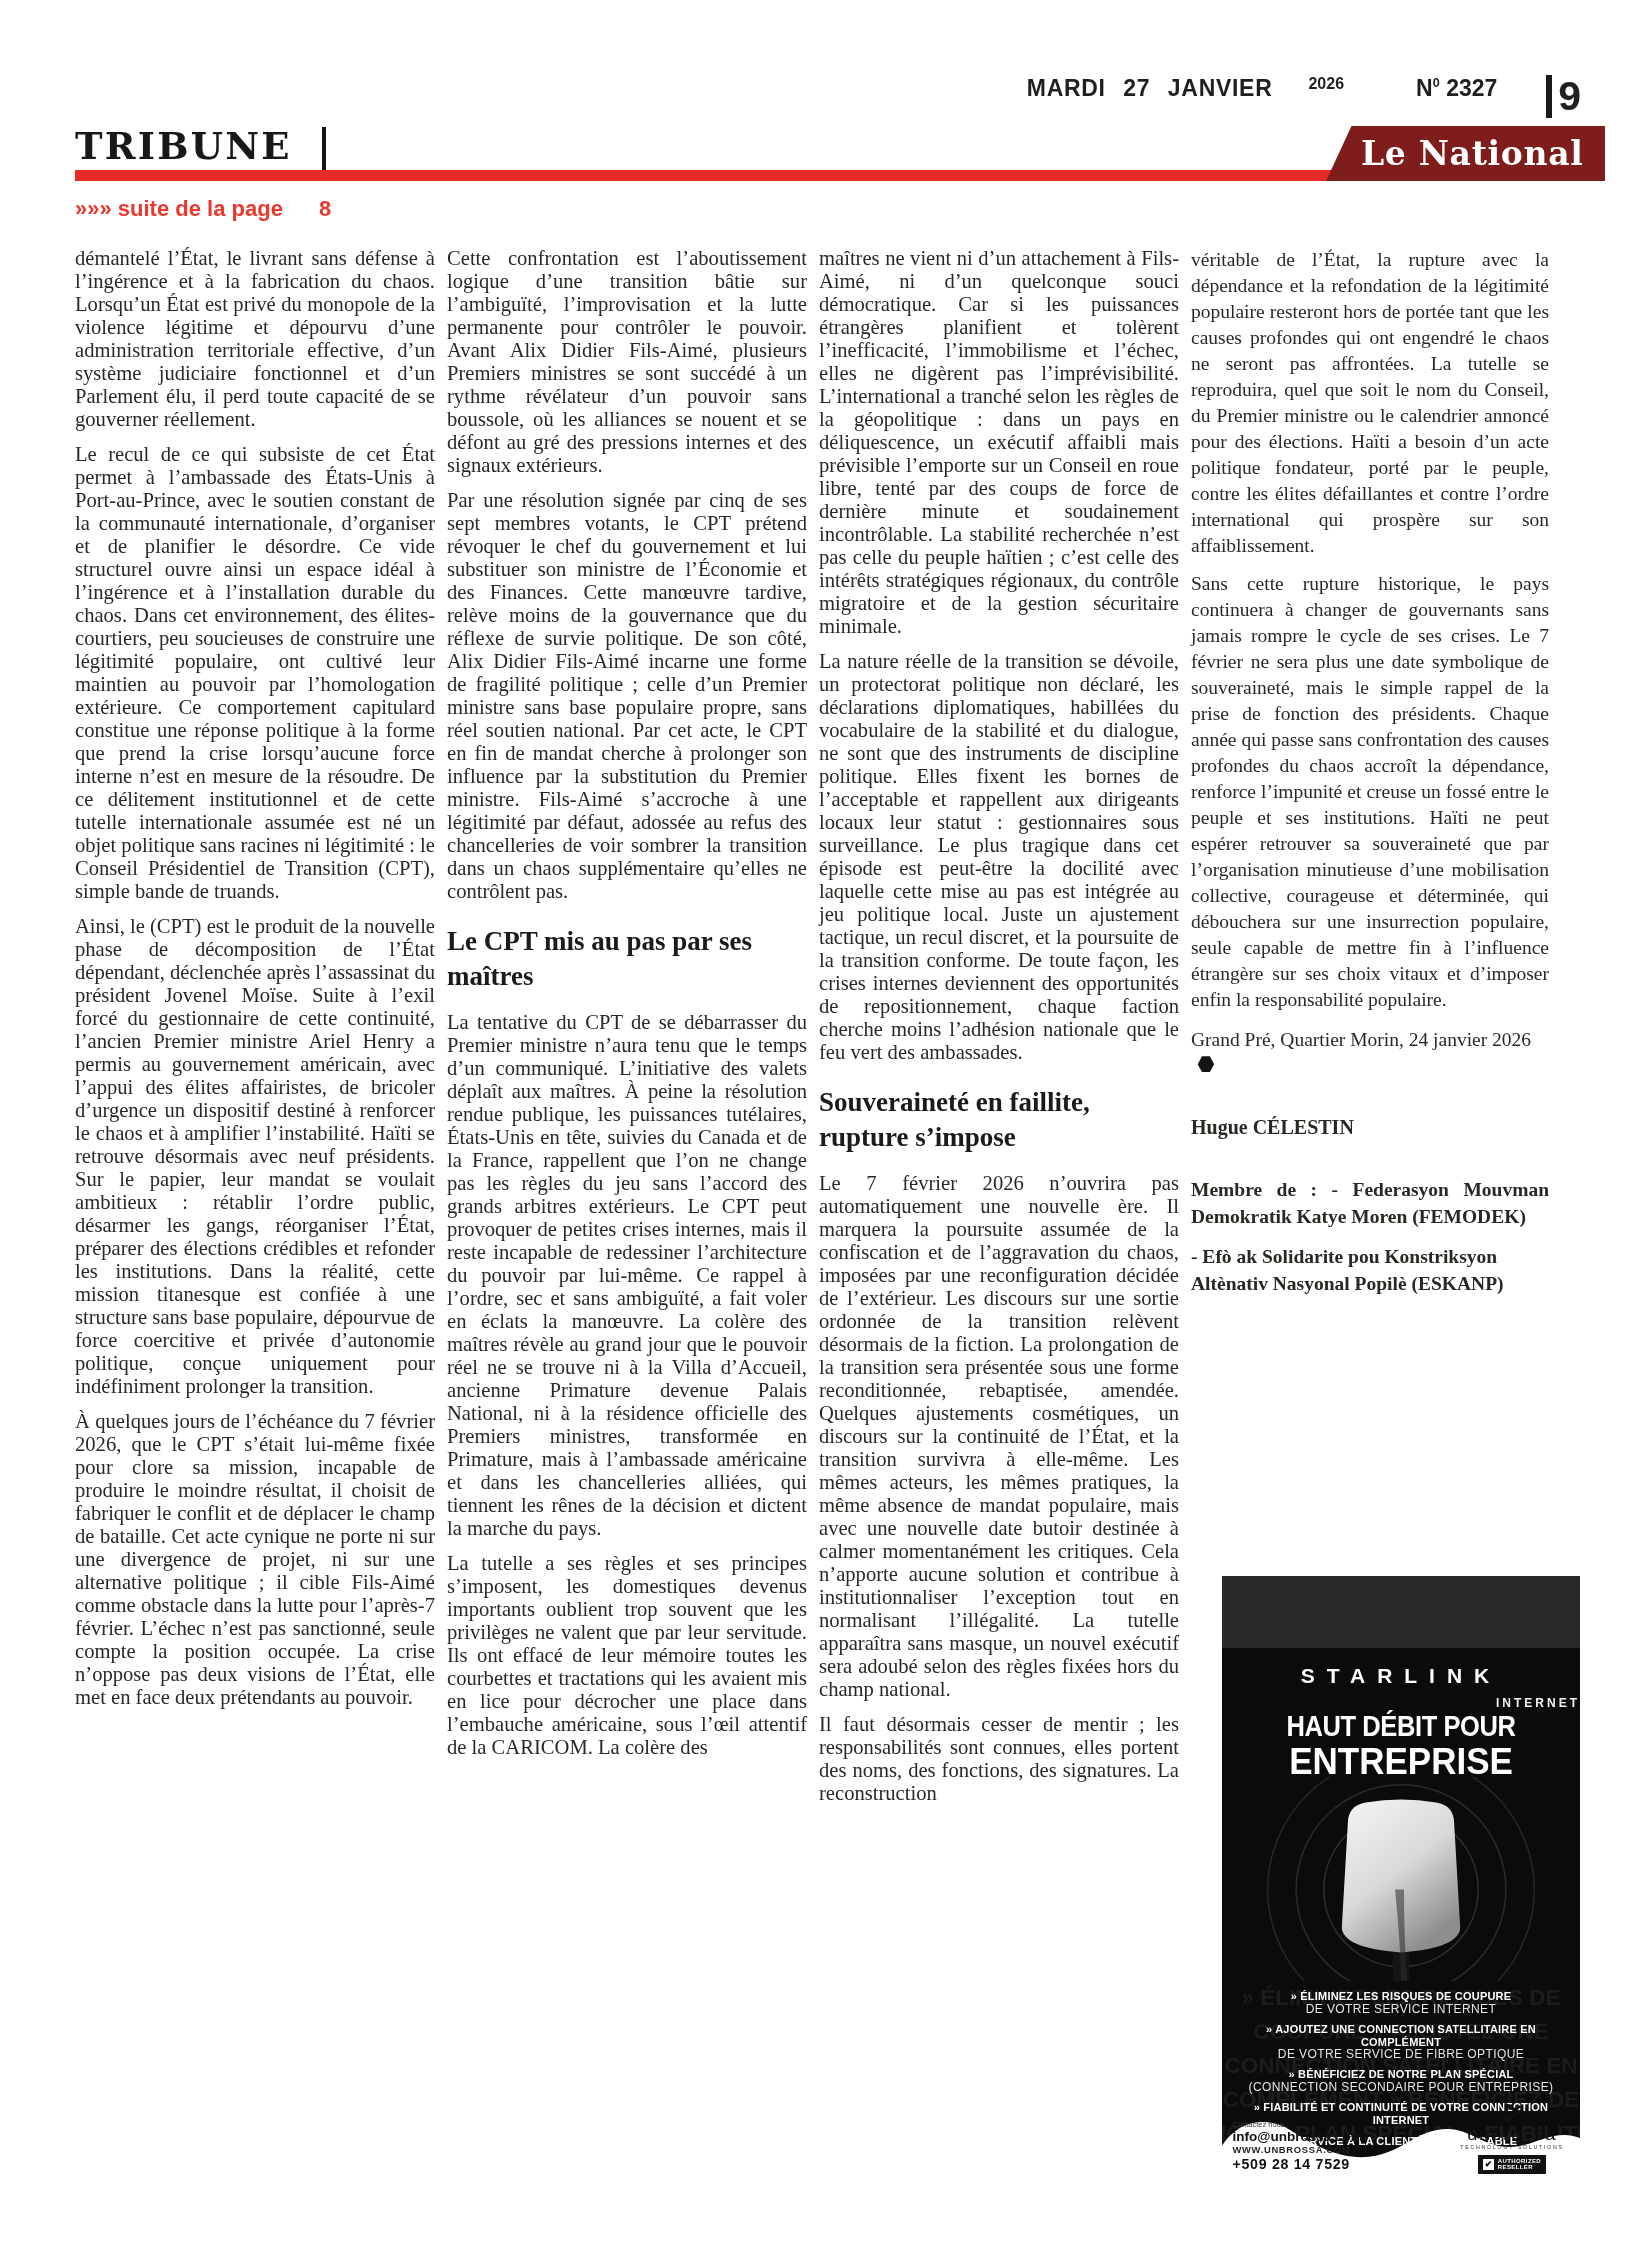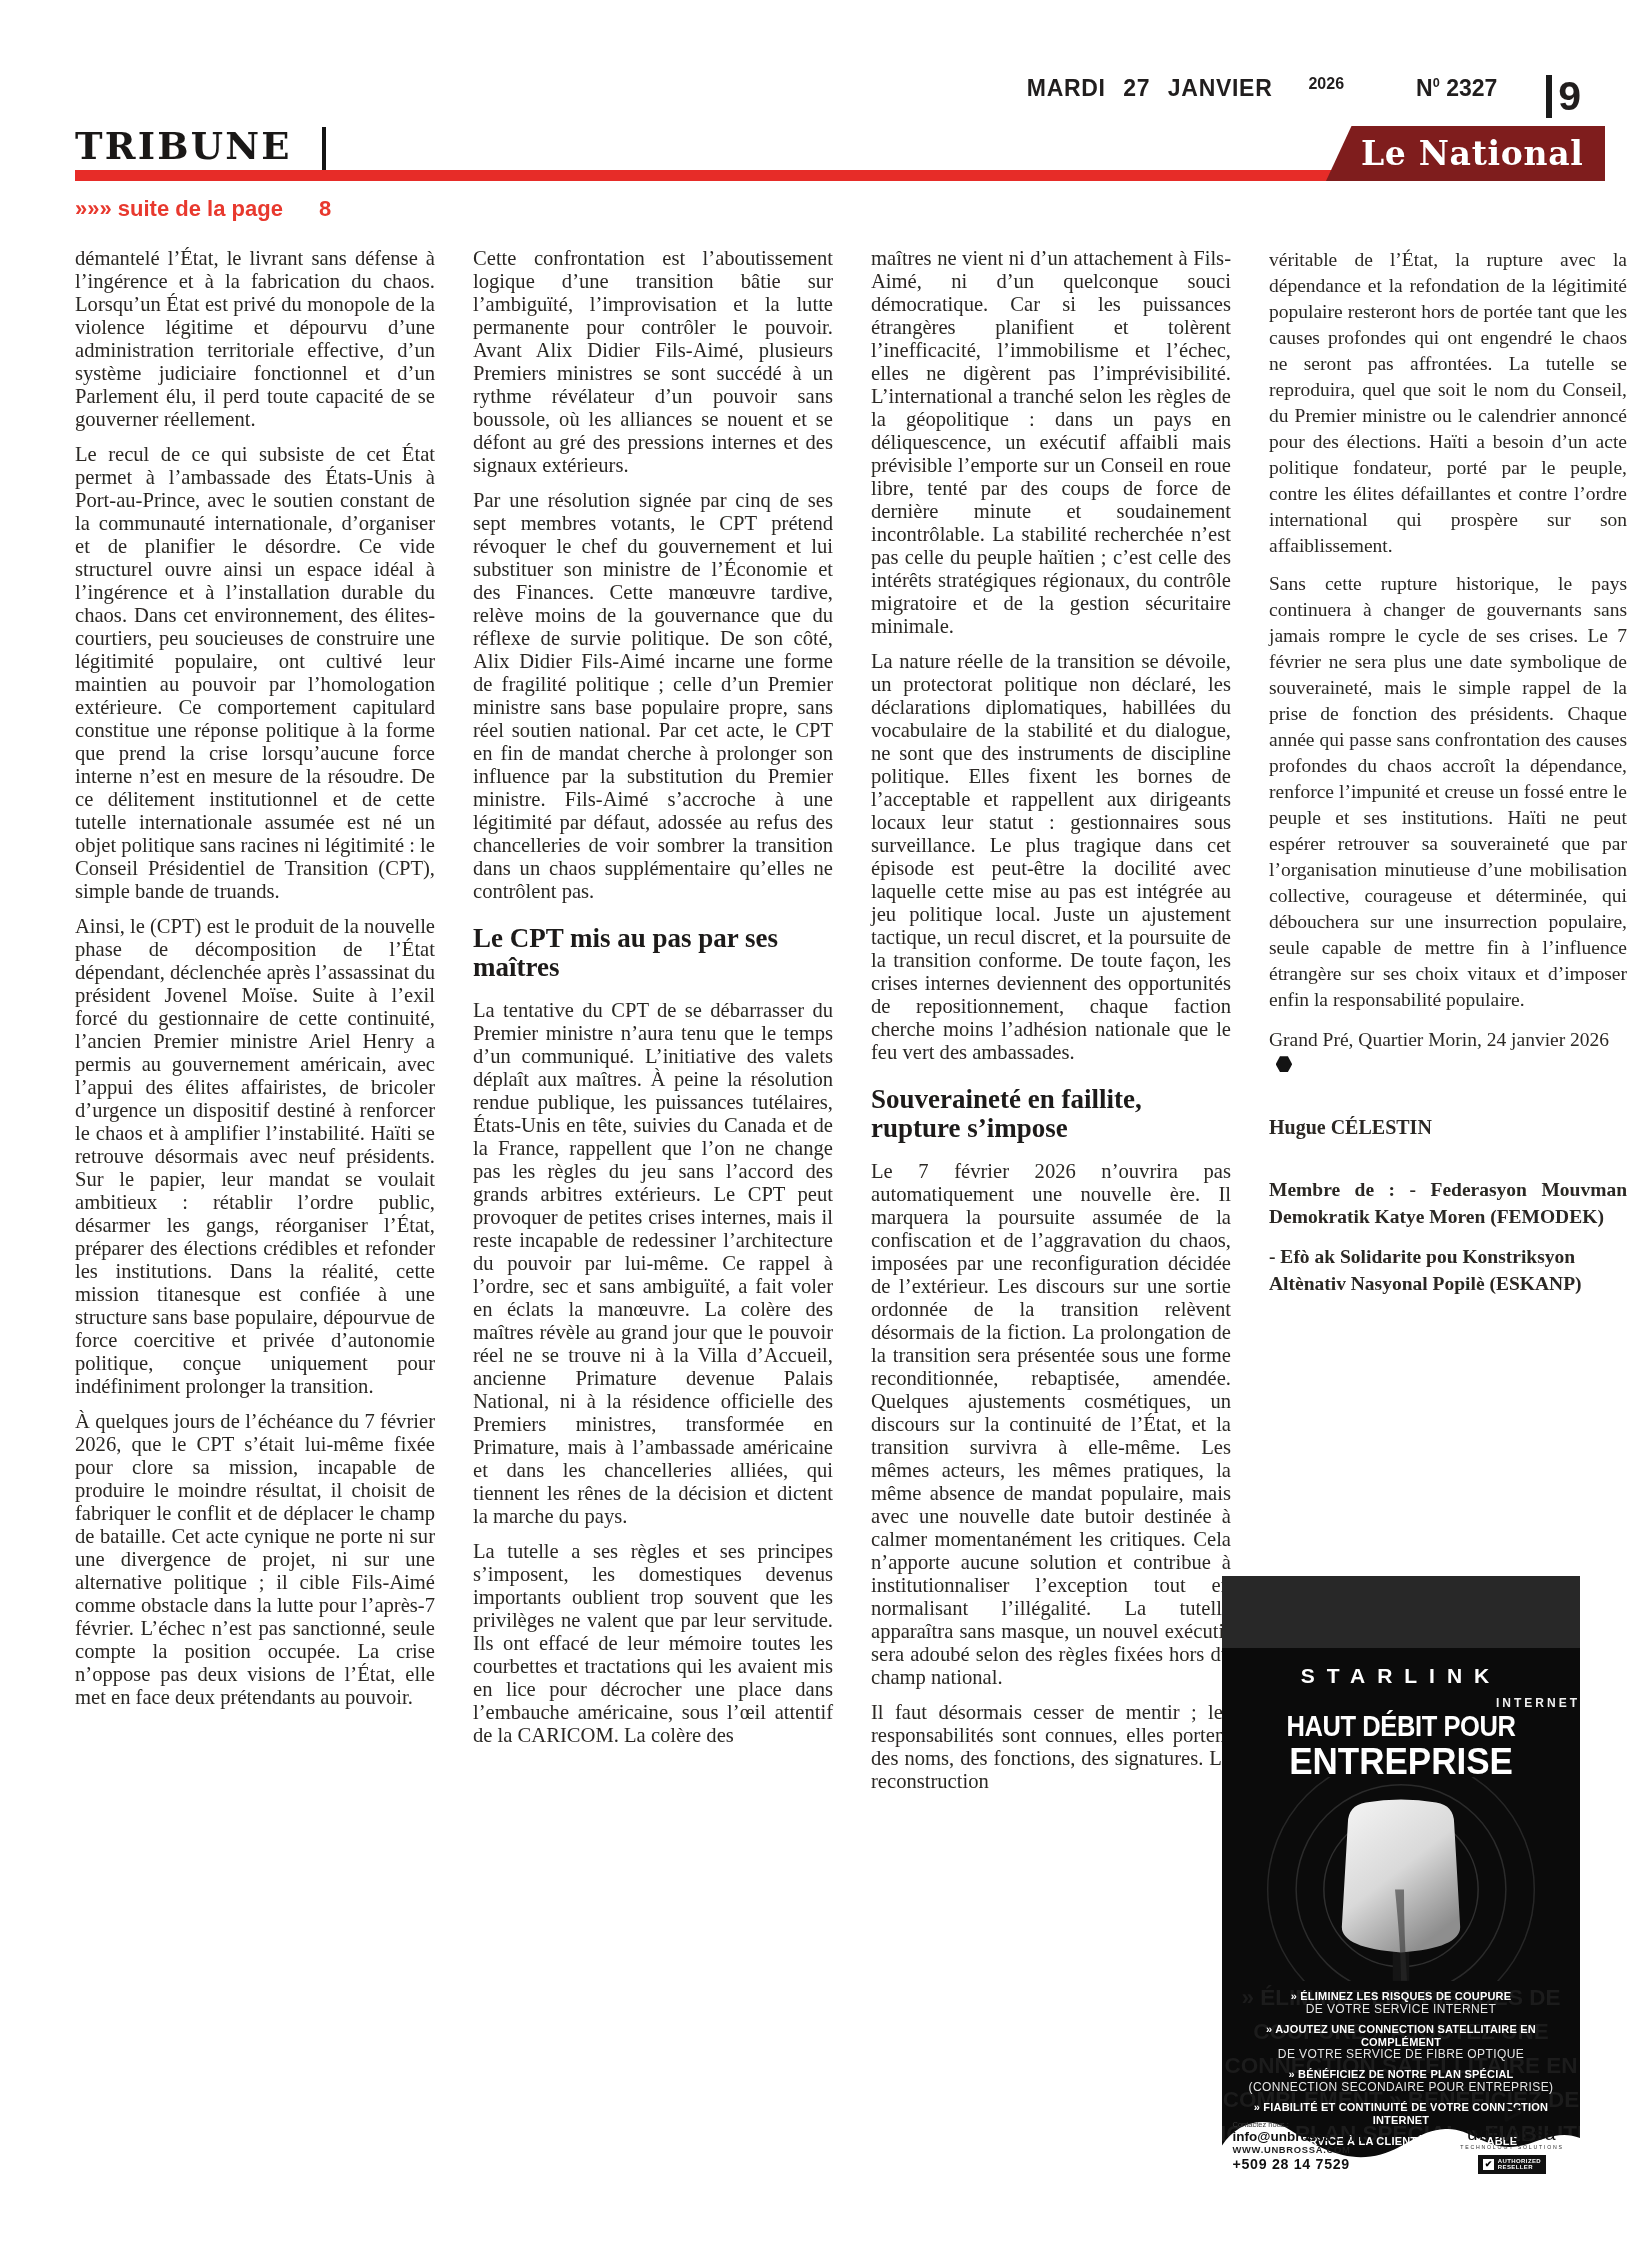--- a/index.html
+++ b/index.html
@@ -25,25 +25,25 @@
              clip-path:polygon(25.5px 0,100% 0,100% 100%,0 100%);display:flex;align-items:center;
              justify-content:center;}
   .brand-box span{font-family:"DejaVu Serif",serif;font-weight:bold;font-size:33px;color:#ffffff;
                   letter-spacing:0.7px;padding-left:13.5px;}
 
   .continuation{position:absolute;left:75px;top:196px;font-family:"Liberation Sans",sans-serif;
                 font-weight:bold;font-size:22px;color:#e8392e;}
   .continuation .cont-page{margin-left:36px;}
 
   
-  .columns{position:absolute;left:75px;top:247px;display:flex;gap:38px;}
+  .columns{position:absolute;left:75px;top:247px;display:flex;gap:12px;}
   .col{width:360px;font-size:20.6px;line-height:23px;text-align:justify;color:#2b2824;}
   .col p{margin:0 0 12px 0;}
   .col h2{font-family:"Liberation Serif",serif;font-weight:bold;color:#1d1b1a;
-          font-size:27px;line-height:29px;text-align:left;margin:21px 0 16.5px 0;}
+          font-size:27px;line-height:35px;text-align:left;margin:21px 0 16.5px 0;}
   .col-last{width:358px;font-size:19.5px;line-height:26px;}
 
   .sig-dateline{margin:13.5px 0 0 0 !important;line-height:25px;text-align:left;}
   .end-hex{display:inline-block;width:16.5px;height:15.7px;background:#141414;margin-left:6.7px;
            vertical-align:-1.5px;clip-path:polygon(26% 0,74% 0,100% 50%,74% 100%,26% 100%,0 50%);}
   .sig-author{margin:37px 0 0 0 !important;font-weight:bold;font-size:20px;text-align:left;}
   .sig-affil1{margin:36px 0 0 0 !important;font-weight:bold;line-height:27px;}
   .sig-affil2{margin:13.5px 0 0 0 !important;font-weight:bold;line-height:27px;text-align:left;}
 
   

